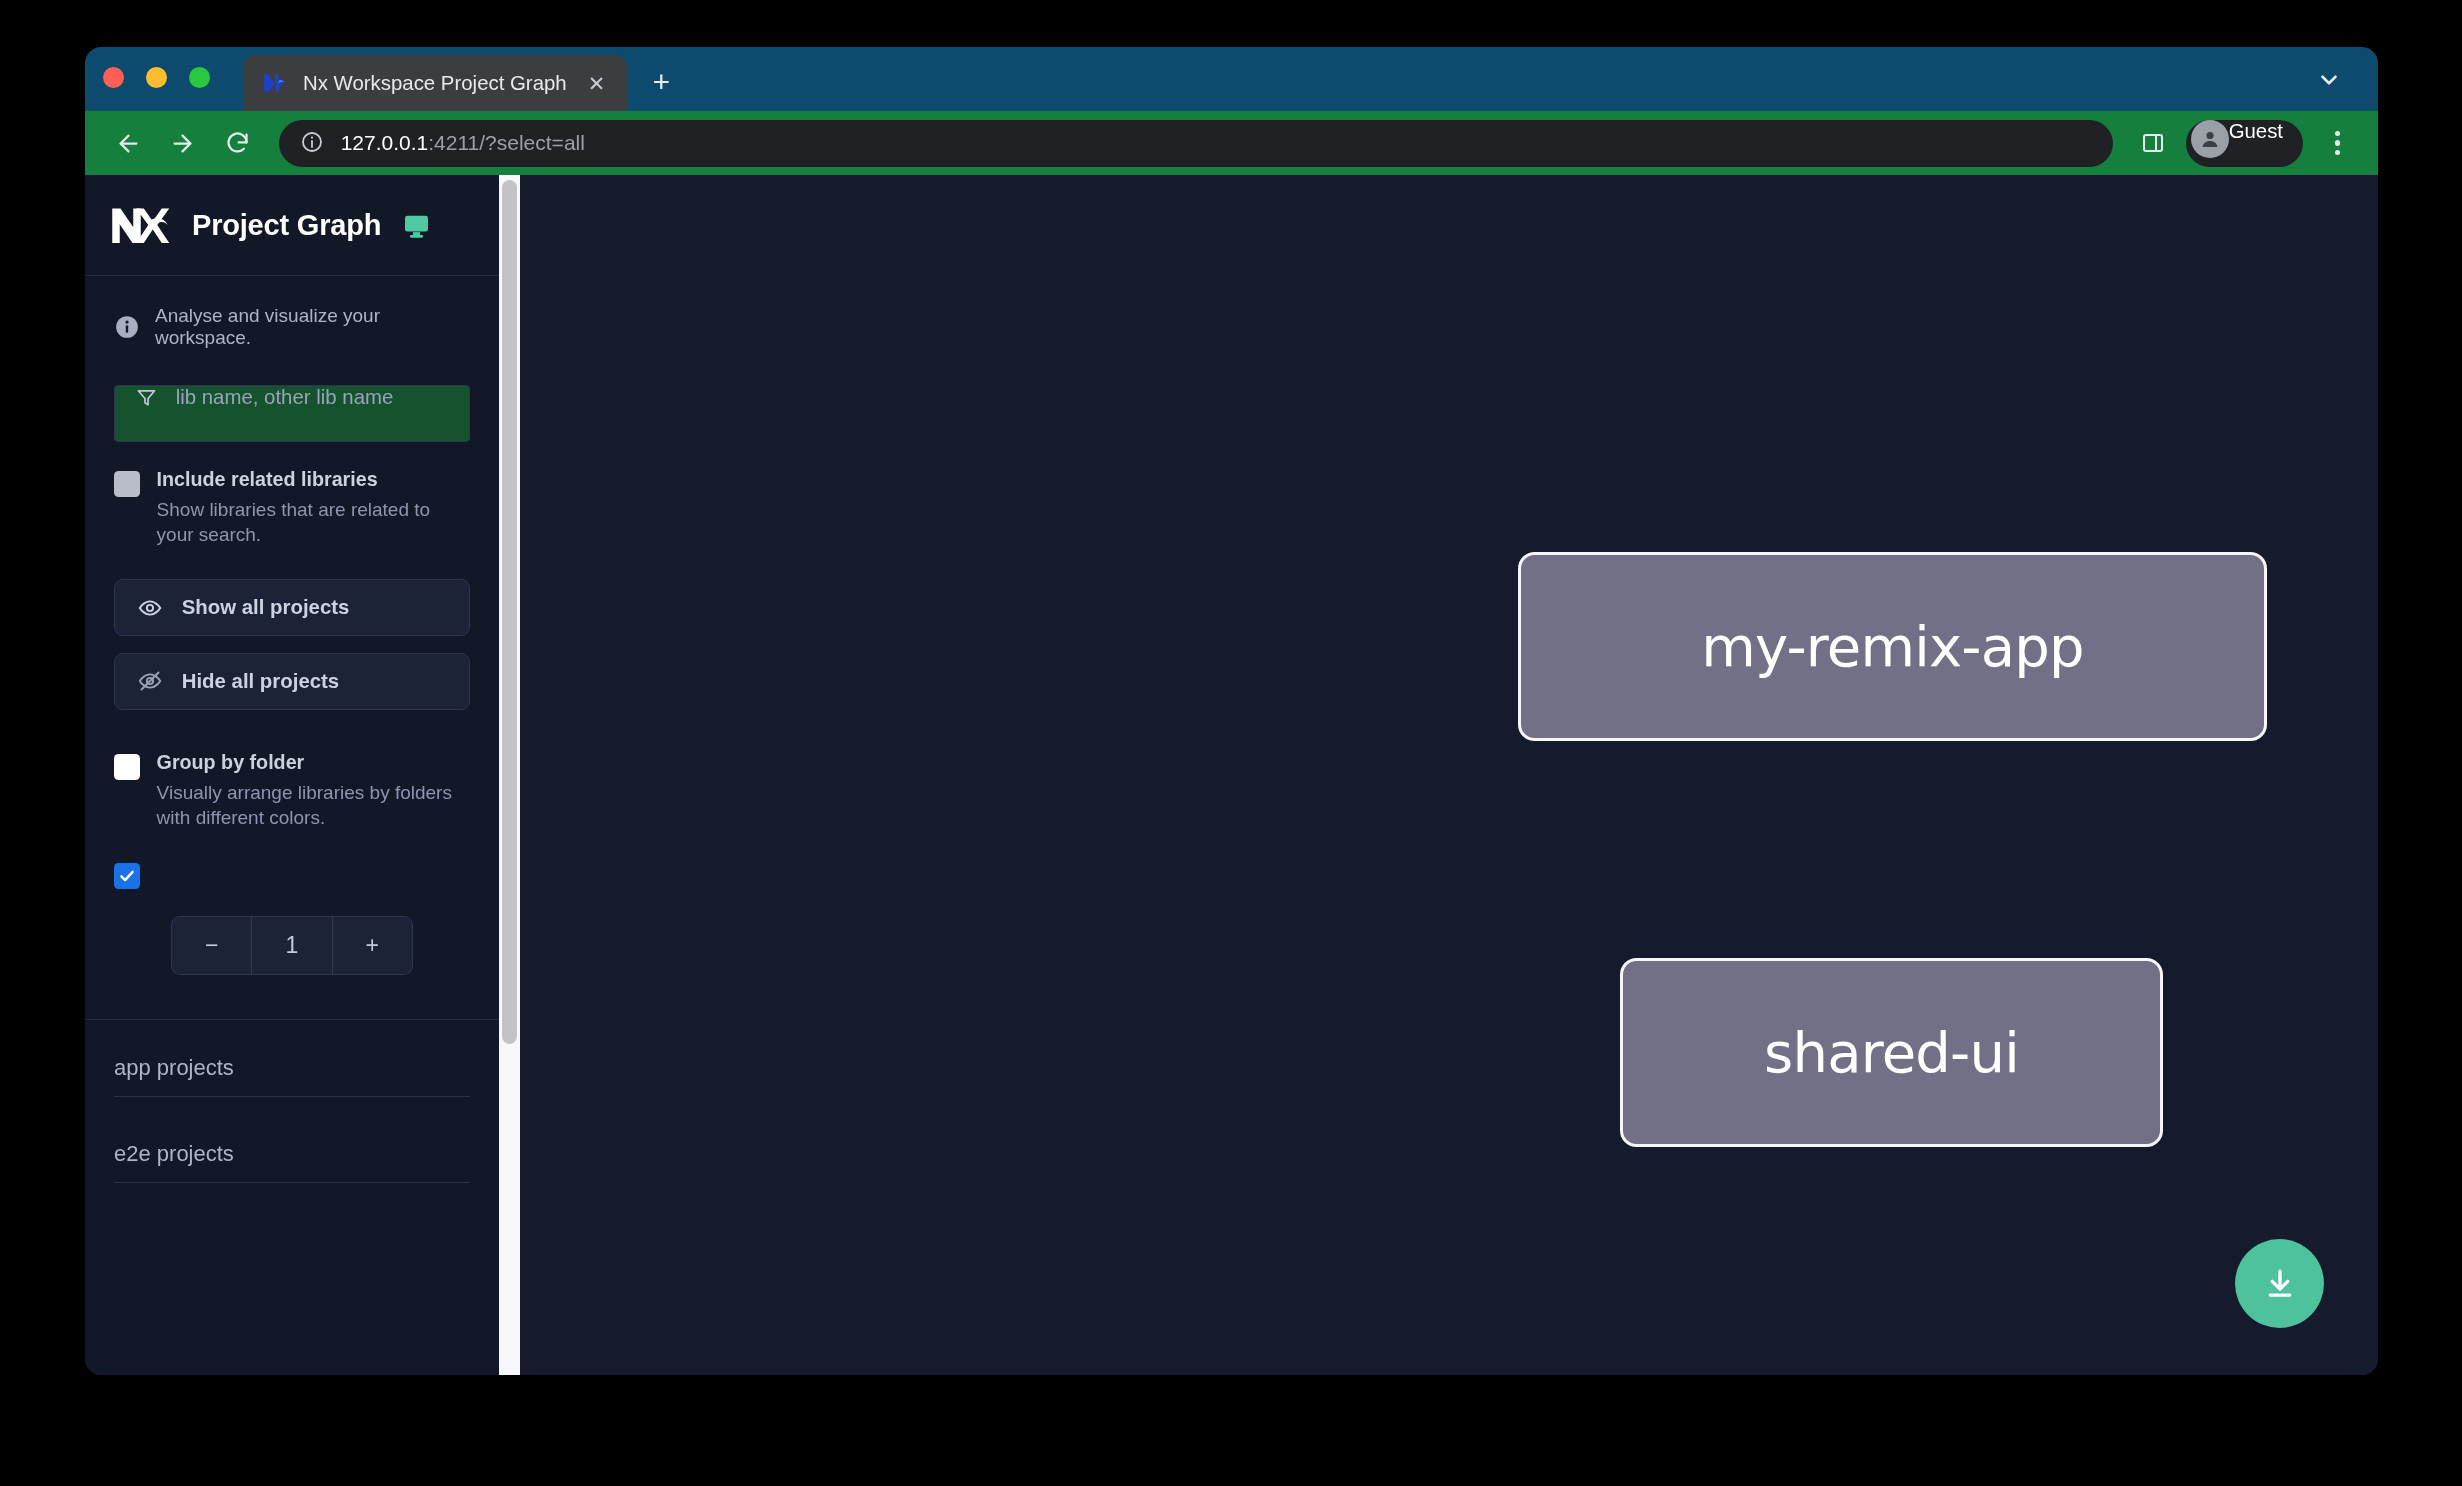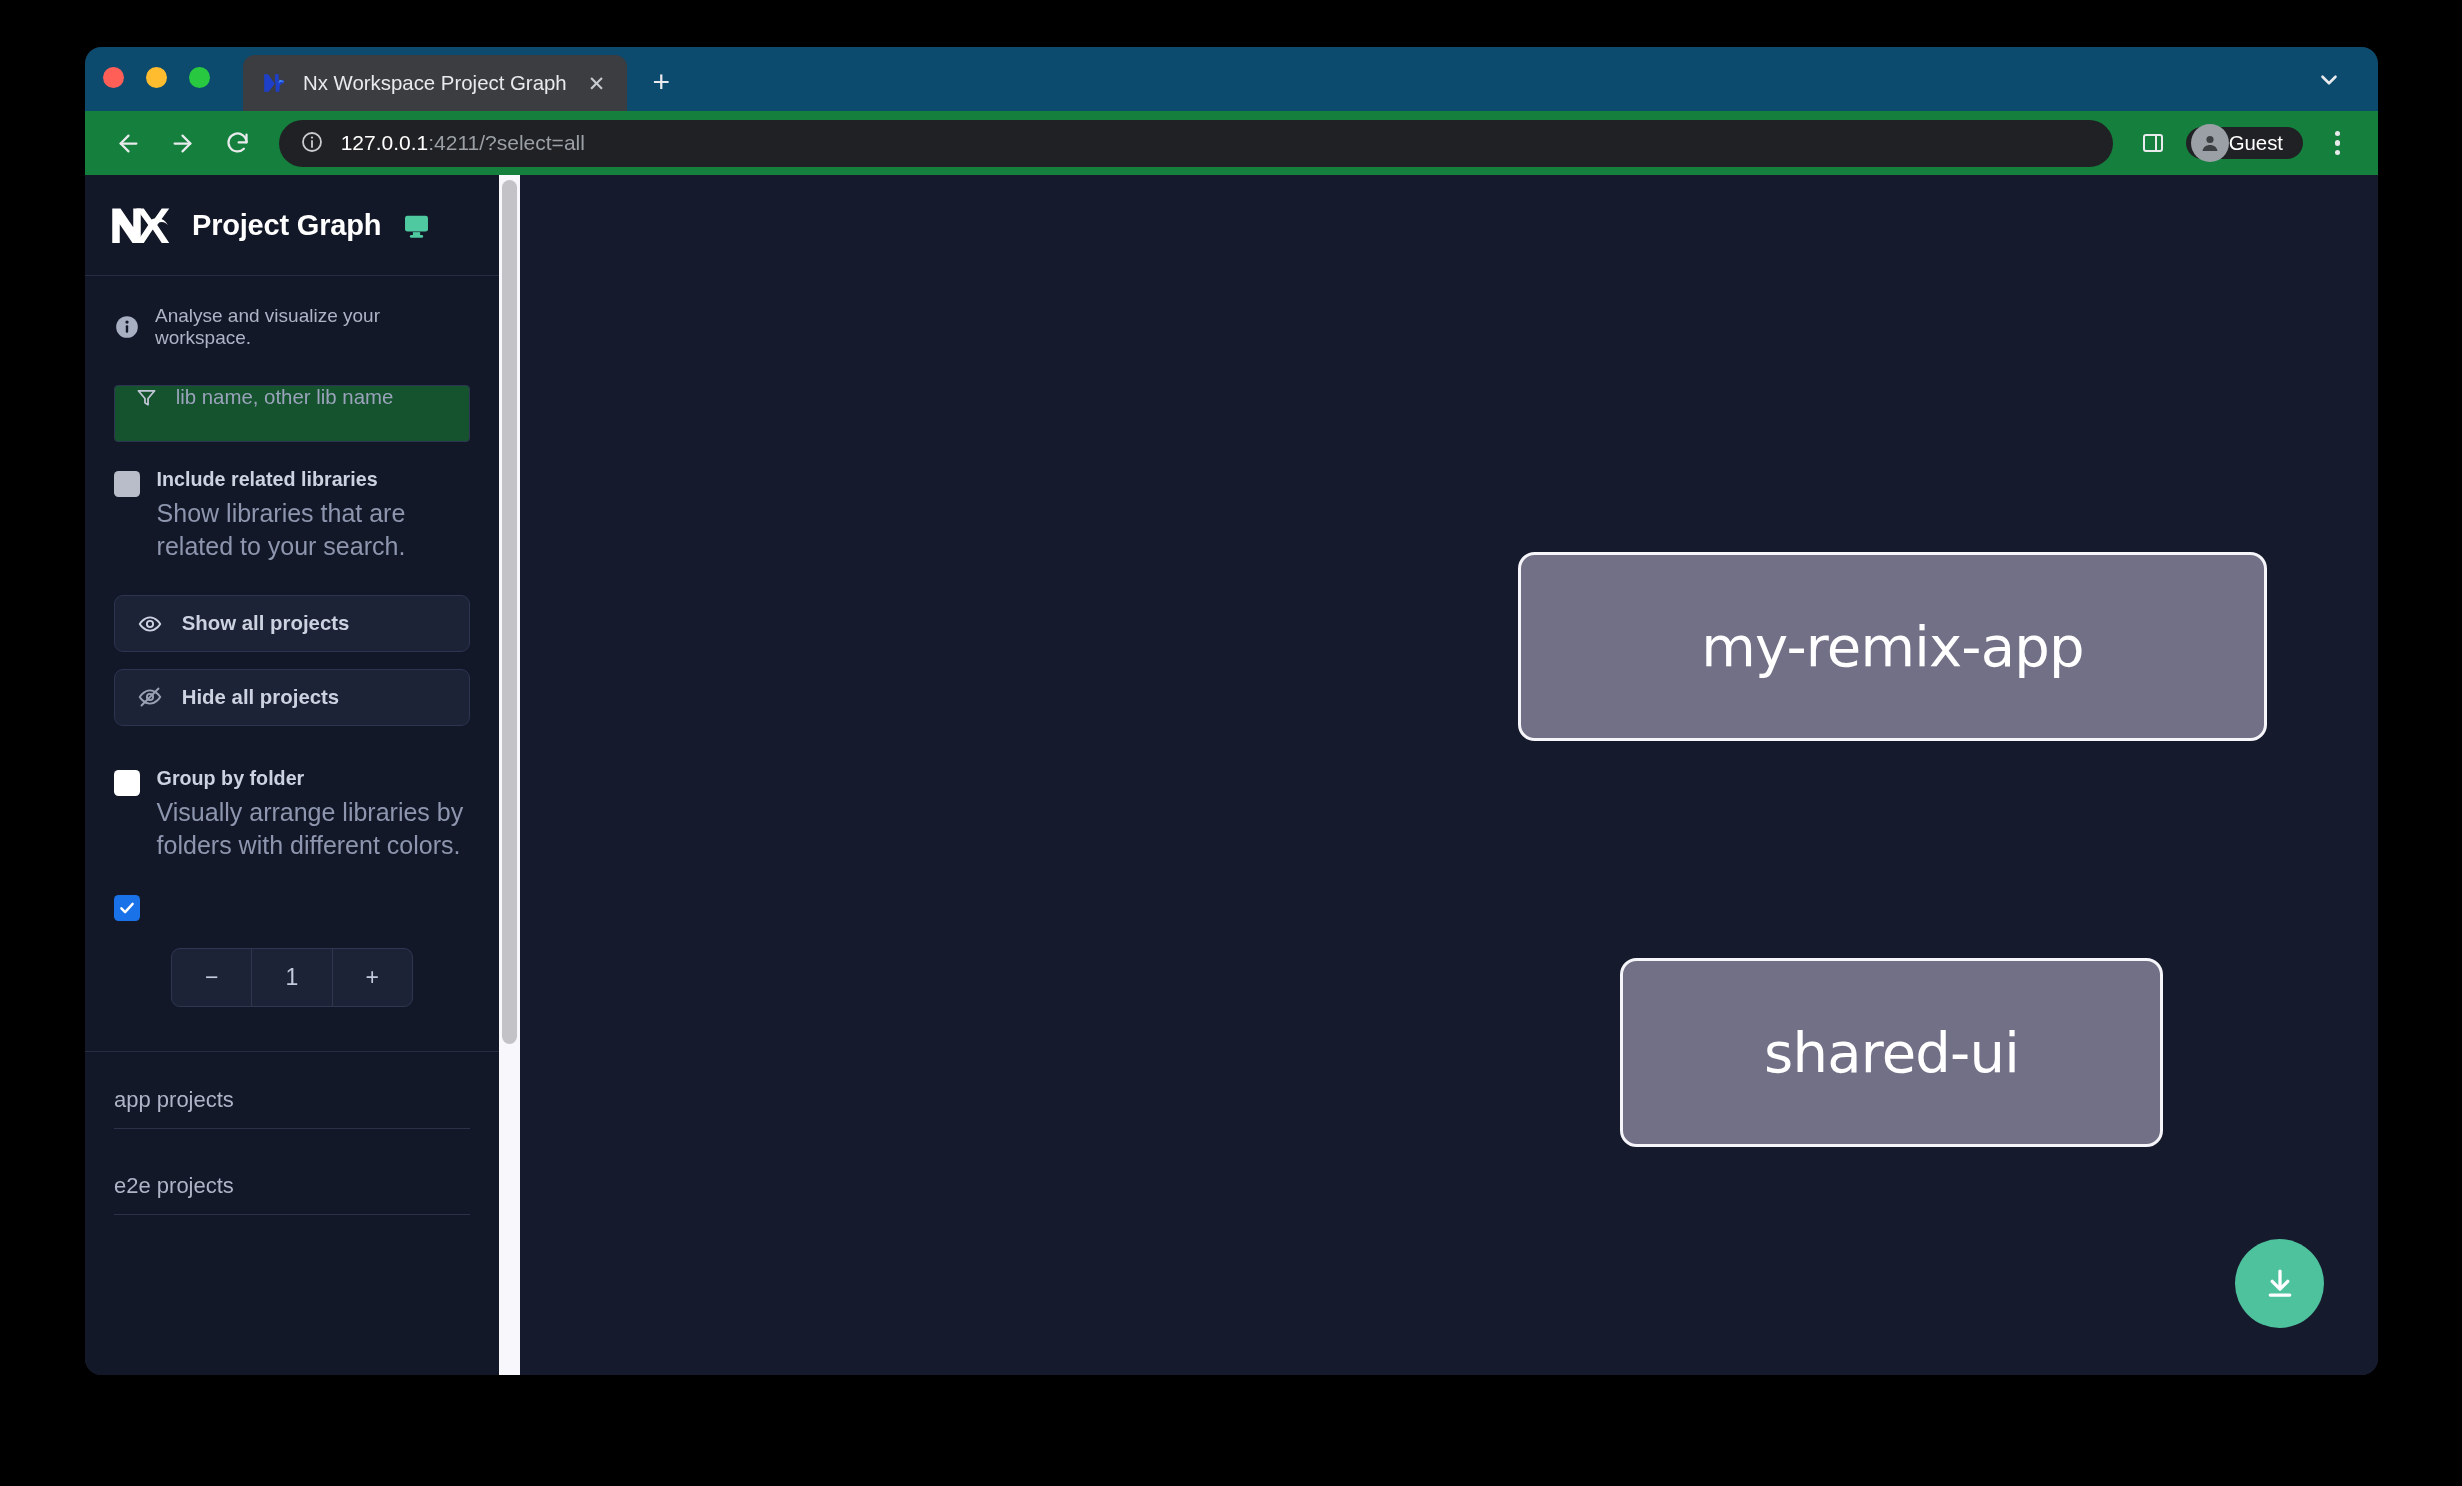--- a/index.html
+++ b/index.html
@@ -102,24 +102,24 @@
     margin-left: 10.6px; margin-right: 12px;
   }
   .omnibox-url { font-size: 21px; white-space: nowrap; color: #9aa0a6; }
   .omnibox-url .host { color: #ffffff; font-weight: 500; }
   .tb-right { display: flex; align-items: center; gap: 6px; flex: 0 0 auto; }
   .panel-icon {
     width: 42px; height: 42px;
     display: flex; align-items: center; justify-content: center;
   }
   .guest-chip {
-    height: 32px;
+    height: 47px;
     background: #202124;
     border-radius: 26px;
-    display: flex; align-items: center;
+    display: flex; 
     padding: 0 19.7px 0 4.5px;
     gap: 0;
     margin-left: 6px;
   }
   .guest-avatar {
     width: 38px; height: 38px; border-radius: 50%;
     background: #9aa0a6;
     display: flex; align-items: center; justify-content: center;
   }
   .guest-label { color: #ffffff; font-size: 20.4px; }
@@ -198,21 +198,21 @@
   .cb {
     width: 26px; height: 26px; border-radius: 4.5px;
     flex: 0 0 auto; margin-top: 3px;
     display: flex; align-items: center; justify-content: center;
   }
   .cb.grey { background: #b9bdca; }
   .cb.white { background: #ffffff; }
   .cb.blue { background: #1a72e8; }
   .check-texts { display: flex; flex-direction: column; gap: 6px; }
   .check-label { color: #ccd2e0; font-size: 19.7px; font-weight: 700; }
-  .check-desc { color: #8d96ae; font-size: 25px; line-height: 1.32; max-width: 325px; }
+  .check-desc { color: #8d96ae; font-size: 19px; line-height: 1.32; max-width: 325px; }
 
   .btn-stack { padding: 32px 29px 0 29px; display: flex; flex-direction: column; gap: 16.6px; }
   .sb-btn {
     height: 57px;
     background: #1c2337;
     border: 0.8px solid #2c3450;
     border-radius: 9px;
     display: flex; align-items: center;
     padding: 0 23px;
     gap: 19.7px;

